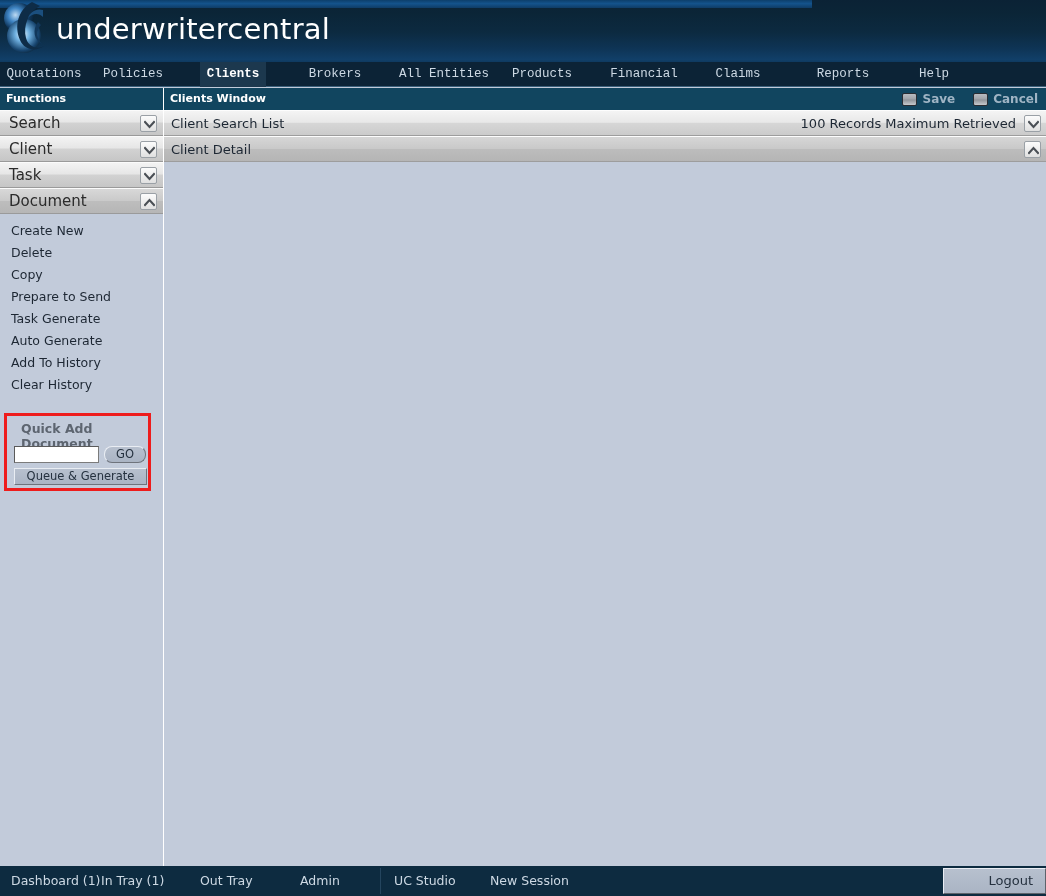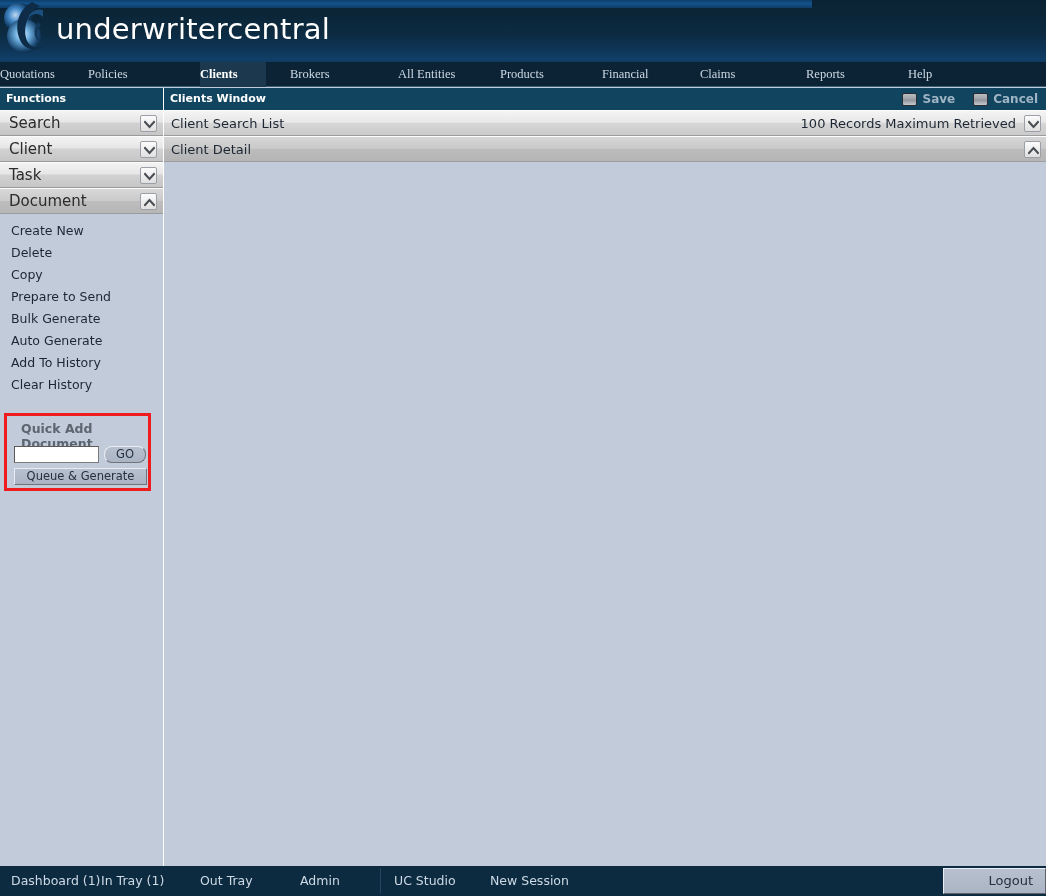--- a/index.html
+++ b/index.html
@@ -58,22 +58,23 @@
     background: #0c2336;
     border-bottom: 1px solid #3a5f7a;
   }
   .nav-item {
     position: absolute;
     top: 0;
     height: 25px;
     line-height: 25px;
     color: #cdd9e4;
     font-size: 12.5px;
+    text-align: center;
     white-space: nowrap;
-    font-family: Liberation Serif, serif;
+    font-family: Liberation Mono, monospace;
   }
   .nav-item.active {
     background: #1c384e;
     color: #ffffff;
     font-weight: bold;
   }
 
   
   .funcbar {
     position: absolute;
@@ -384,21 +385,21 @@
             <svg width="11" height="9" viewBox="0 0 11 9">
               <path d="M1 7 L5.5 2 L10 7" fill="none" stroke="#4a4f55" stroke-width="2.1" stroke-linecap="square"></path>
             </svg>
           </span></div>
       </div>
     <div class="menu" id="document-menu">
         <div class="menu-item">Create New</div>
         <div class="menu-item">Delete</div>
         <div class="menu-item">Copy</div>
         <div class="menu-item">Prepare to Send</div>
-        <div class="menu-item">Bulk Generate</div>
+        <div class="menu-item">Task Generate</div>
         <div class="menu-item">Auto Generate</div>
         <div class="menu-item">Add To History</div>
         <div class="menu-item">Clear History</div>
       </div>
 
     <div class="qad">
       <div class="qad-title">Quick Add Document</div>
       <div class="qad-row1">
         <input class="qad-input" type="text" placeholder="" style="">
         <div class="btn-grey qad-go">GO</div>

